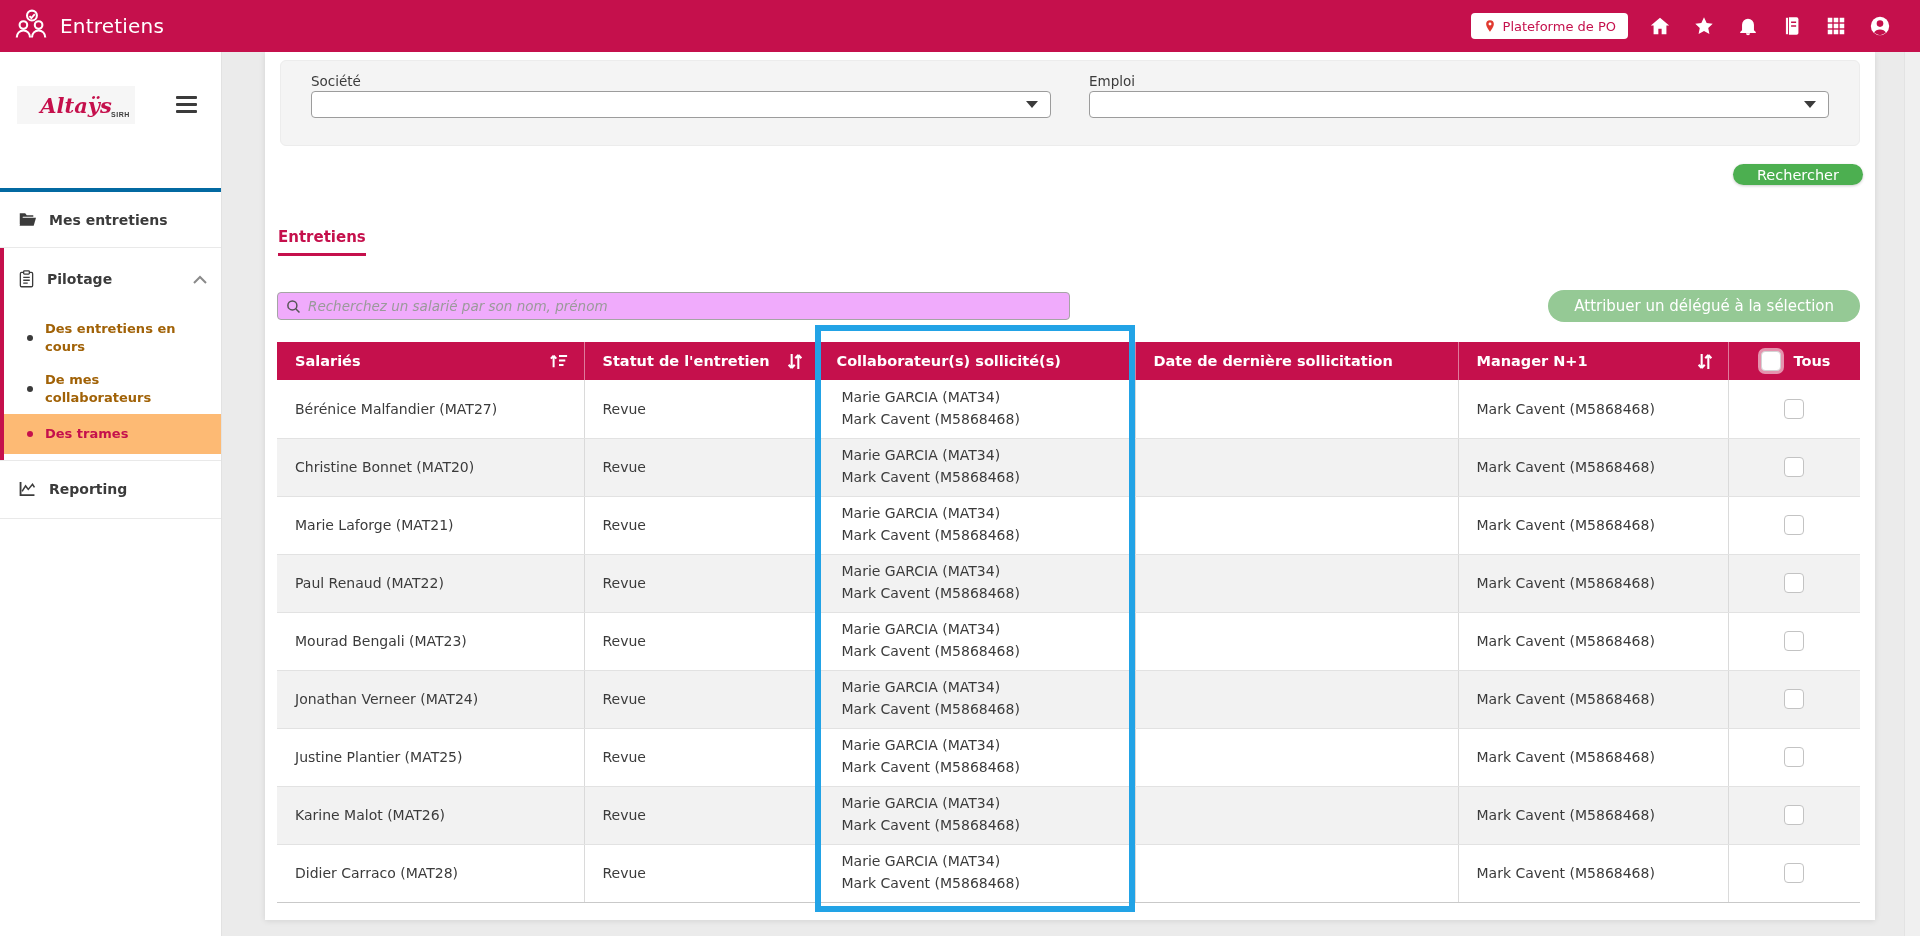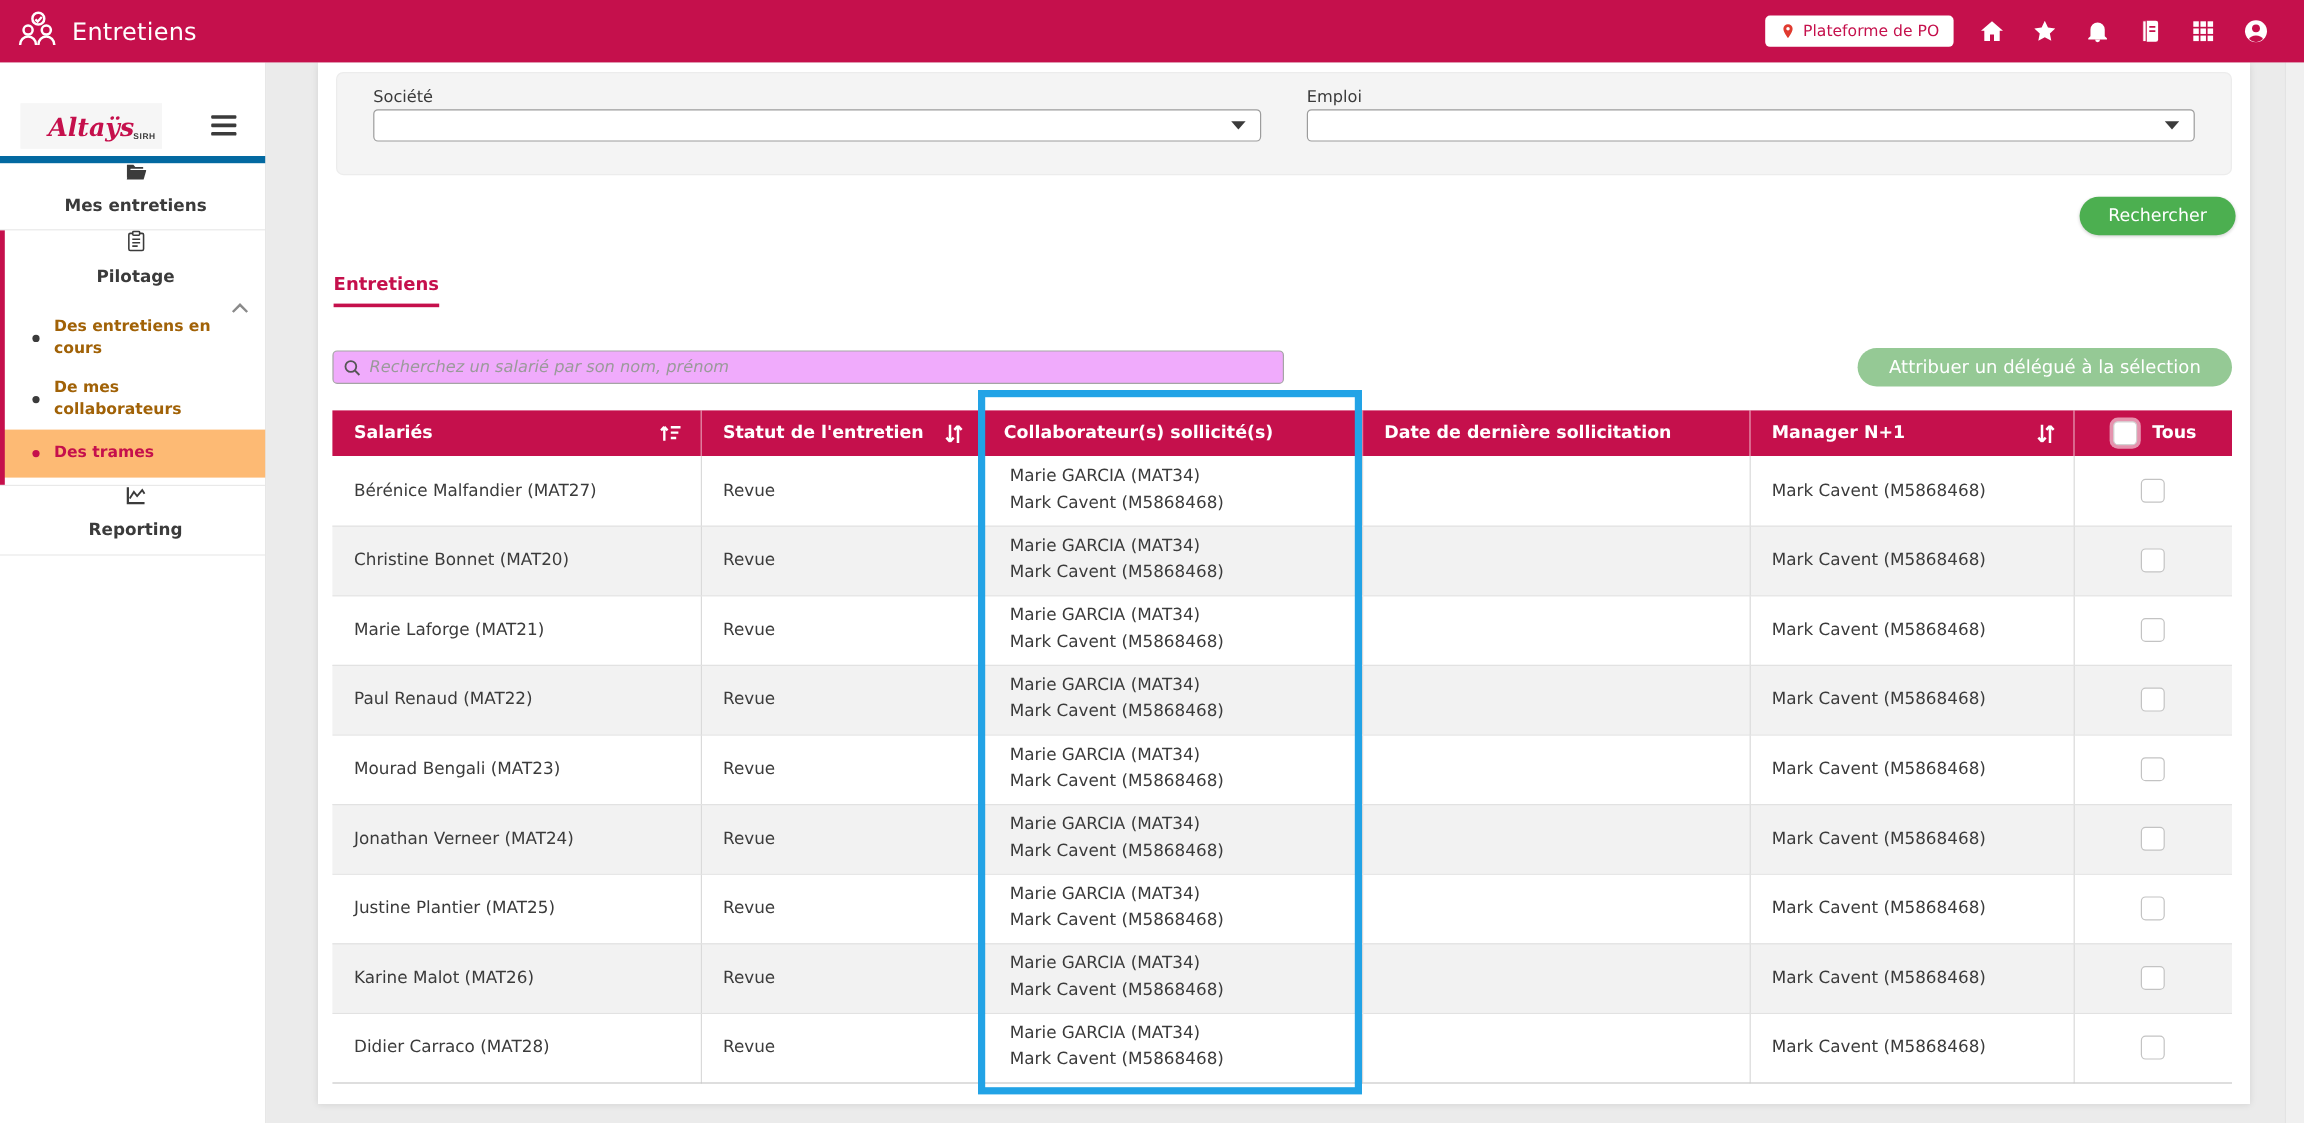--- a/index.html
+++ b/index.html
@@ -24,36 +24,36 @@
     gap:6px; padding:0 12px; color:#c5104c; font-size:13px; cursor:pointer;
   }
   .tb-icon { width:24px; height:24px; display:flex; align-items:center; justify-content:center; cursor:pointer; }
   .tb-icon svg { width:22px; height:22px; }
 
   
   .sidebar {
     position:absolute; top:52px; left:0; width:222px; bottom:0;
     background:#fff; border-right:1px solid #e2e2e2; z-index:10;
   }
-  .side-head { position:relative; height:84px; border-bottom:6px solid #0369a1; }
+  .side-head { position:relative; height:140px; border-bottom:4px solid #0369a1; }
   .logo-box {
     position:absolute; left:17px; top:34px; width:118px; height:38px;
     background:#f6f6f6; display:flex; align-items:center; justify-content:center;
   }
   .logo-script {
     font-family:"DejaVu Serif", serif; font-style:italic; font-weight:bold;
     color:#c5104c; font-size:21px; line-height:1; position:relative;
   }
   .logo-sub { position:absolute; right:-18px; bottom:-2px; font-family:Liberation Sans, sans-serif; font-style:normal; font-size:7px; font-weight:bold; color:#3b3b3b; letter-spacing:.5px; }
   .hamburger { position:absolute; left:176px; top:44px; width:21px; height:17px; display:flex; flex-direction:column; justify-content:space-between; cursor:pointer; }
   .hamburger span { display:block; height:3px; background:#3b3b3b; border-radius:1px; }
 
   .side-item {
     display:flex; align-items:center; gap:13px; padding:0 14px 0 19px;
-    font-size:14px; font-weight:bold; color:#3b3b3b; cursor:pointer;flex-direction:column;
+    font-size:14px; font-weight:bold; color:#3b3b3b; cursor:pointer;
   }
   .side-item svg { flex:0 0 auto; }
   .row-mes { height:56px; border-bottom:1px solid #e9e9e9; }
   .pilotage-group { position:relative; border-bottom:1px solid #e9e9e9; }
   .pilotage-group::before {
     content:""; position:absolute; left:0; top:0; bottom:0; width:4px; background:#c5104c;
   }
   .row-pilotage { height:62px; }
   .row-pilotage .chev { margin-left:auto; }
   .sub-list { padding:2px 0 6px 0; }
@@ -81,21 +81,21 @@
   .filter-group { flex:1; }
   .filter-label { font-size:13.5px; color:#3b3b3b; margin-bottom:2px; }
   .select-box {
     background:#fff; border:1px solid #9c9c9c; border-radius:4px; height:27px;
     display:flex; align-items:center; justify-content:flex-end; padding:0 12px; cursor:pointer;
   }
   .caret-down { width:0; height:0; border-left:6px solid transparent; border-right:6px solid transparent; border-top:7px solid #3b3b3b; }
 
   .btn { border:none; color:#fff; cursor:pointer; font-family:"DejaVu Sans",sans-serif; }
   .search-btn {
-    position:absolute; right:12px; top:112px; height:32px; padding:0 24px;
+    position:absolute; right:12px; top:112px; height:21px; padding:0 24px;
     background:#4caf50; border-radius:16px; font-size:14.5px;
     box-shadow:0 1px 3px rgba(0,0,0,.2);
   }
   .tab-entretiens {
     position:absolute; left:13px; top:176px;
     color:#c5104c; font-size:15px; font-weight:bold; padding-bottom:7px;
     border-bottom:3px solid #c5104c; cursor:pointer;
   }
   .search-wrap {
     position:absolute; left:12px; top:240px; width:793px; height:28px;

